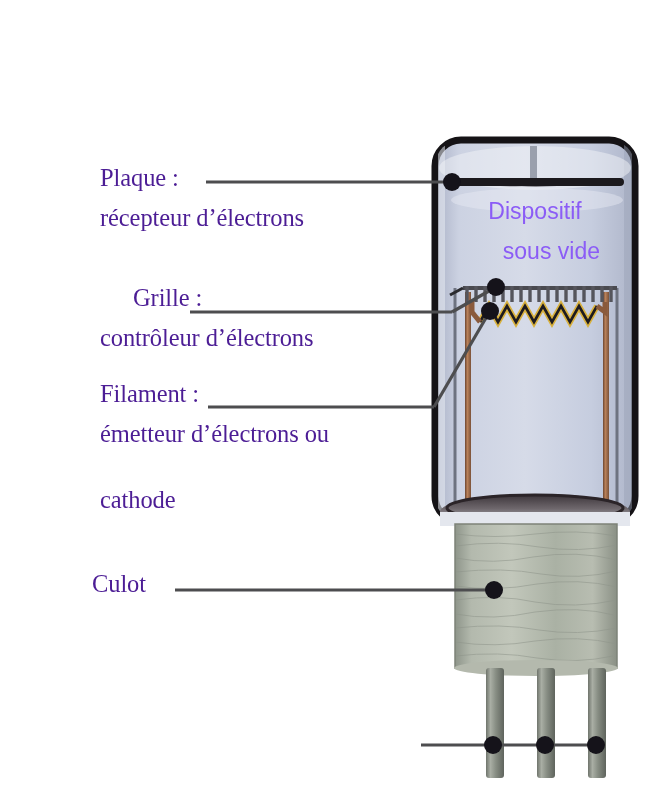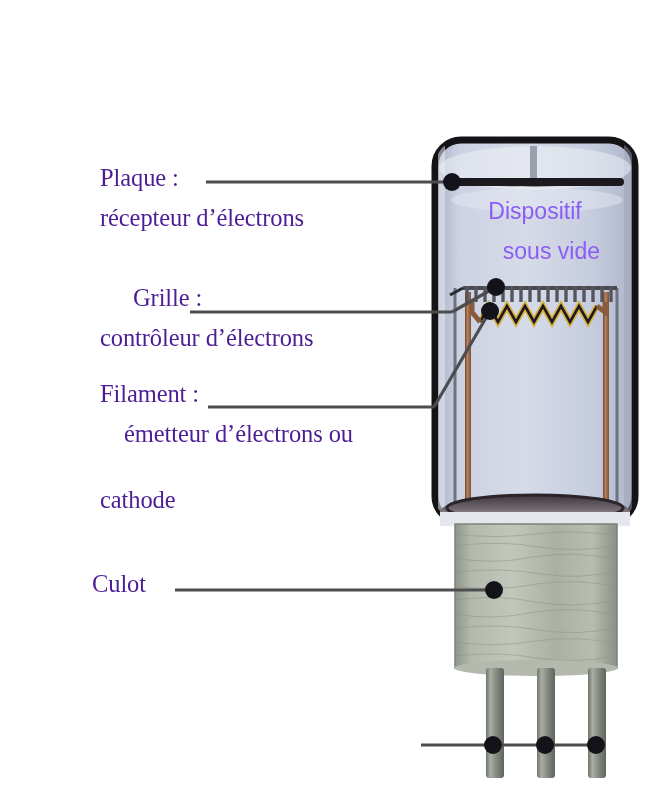--- a/index.html
+++ b/index.html
@@ -211,21 +211,21 @@
 
   </svg>
 
   <div class="lbl" style="left:100px; top:166px;">Plaque :</div>
   <div class="lbl" style="left:100px; top:206px;">récepteur d’électrons</div>
 
   <div class="lbl" style="left:104px; top:286px;margin-left:29px;">Grille :</div>
   <div class="lbl" style="left:100px; top:382px;">Filament :</div>
 
   <div class="lbl" style="left:100px; top:326px;">contrôleur d’électrons</div>
-  <div class="lbl" style="left:100px; top:422px;margin-left:24px;">émetteur d’électrons ou</div>
+  <div class="lbl" style="left:100px; top:422px;">émetteur d’électrons ou</div>
   <div class="lbl" style="left:100px; top:488px;">cathode</div>
 
   <div class="lbl" style="left:92px; top:572px;">Culot</div>
 
 
   <div class="lbl-inner" style="left:470px; top:200px; width:130px;">Dispositif</div>
   <div class="lbl-inner" style="left:470px; top:240px; width:130px;text-align:right;">sous vide</div>
 
 </div>
 

